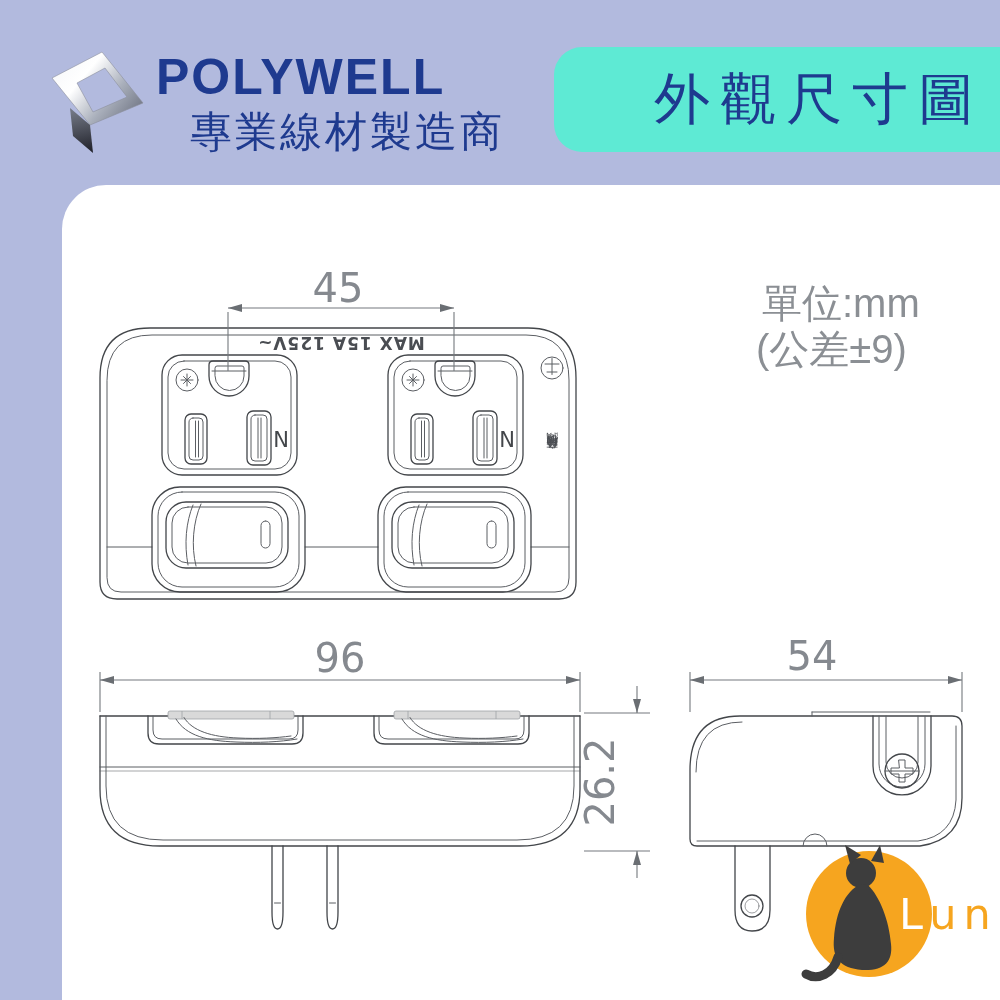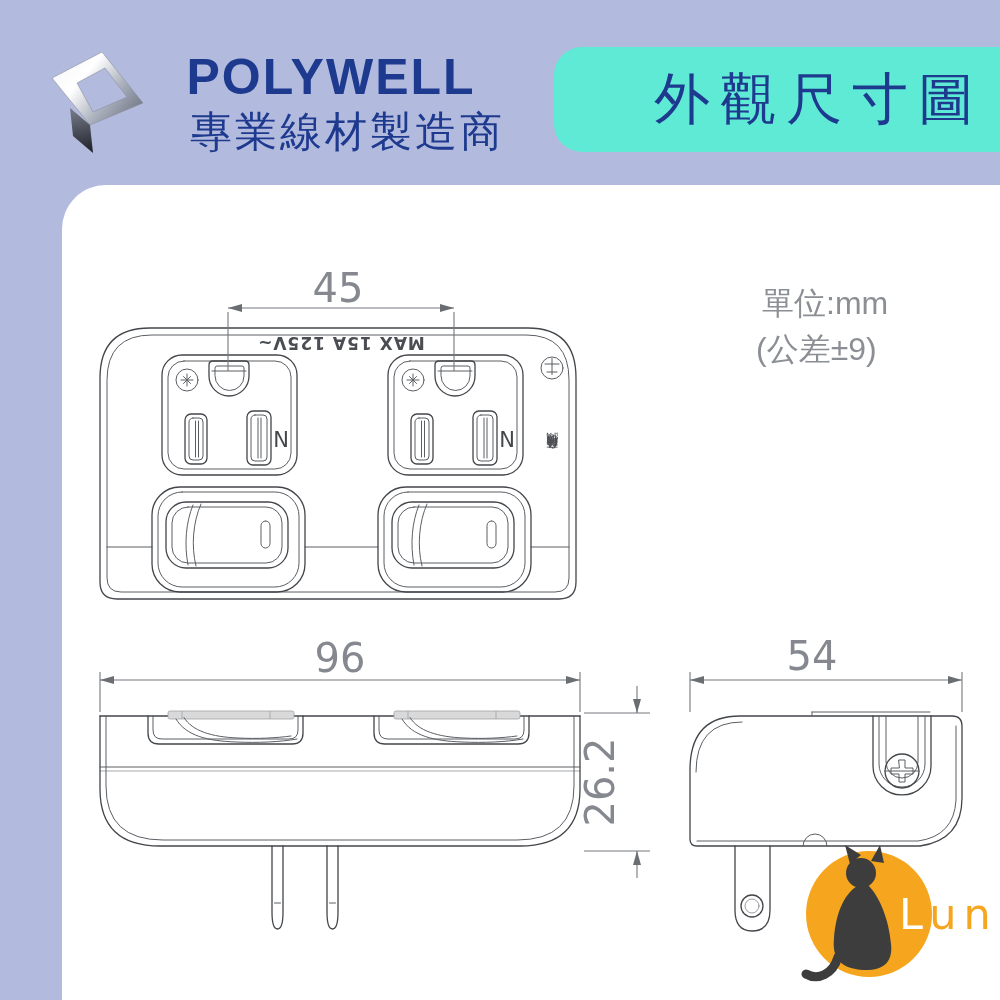--- a/index.html
+++ b/index.html
@@ -7,40 +7,40 @@
     width:1000px;height:1000px;position:relative;overflow:hidden;
     background:#b2bade;
     font-family:"Liberation Sans","DejaVu Sans",sans-serif;
   }
   .content-panel{
     position:absolute;left:62px;top:185px;right:0;bottom:0;
     background:#ffffff;border-radius:44px 0 0 0;
   }
   
   .brand-text{
-    position:absolute;left:166px;top:48px;width:330px;
-    color:#1e3a8f;font-size:50px;font-weight:bold;letter-spacing:2px;text-align:center;
+    position:absolute;left:156px;top:48px;width:330px;
+    color:#1e3a8f;font-size:50px;font-weight:bold;letter-spacing:2px;
   }
   .brand-sub{
     position:absolute;left:165px;top:104px;width:340px;
     color:#1e3a8f;font-size:42px;letter-spacing:3px;text-align:right;
   }
   .title-box{
     position:absolute;left:554px;top:47px;width:520px;height:105px;
     background:#5eead4;border-radius:28px;
     display:flex;align-items:center;justify-content:center;
   }
   .title-box span{
     color:#1e3a8f;font-size:56px;letter-spacing:10px;font-weight:500;
     padding-left:10px;
   }
   
   .unit-note{
     position:absolute;left:756px;top:280px;
-    color:#8b8f94;font-size:32px;line-height:46px;
+    color:#8b8f94;font-size:40px;line-height:46px;
   }
   
   .cert-text{
     position:absolute;left:543px;top:379px;width:18px;height:80px;
     writing-mode:vertical-rl;text-orientation:upright;
     transform:rotate(180deg);
     font-size:11.5px;color:#4a4d52;letter-spacing:1px;line-height:18px;
   }
   svg{position:absolute;left:0;top:0;}
   .ln{fill:none;stroke:#43464a;stroke-width:1.3;stroke-linejoin:round;stroke-linecap:round;}

